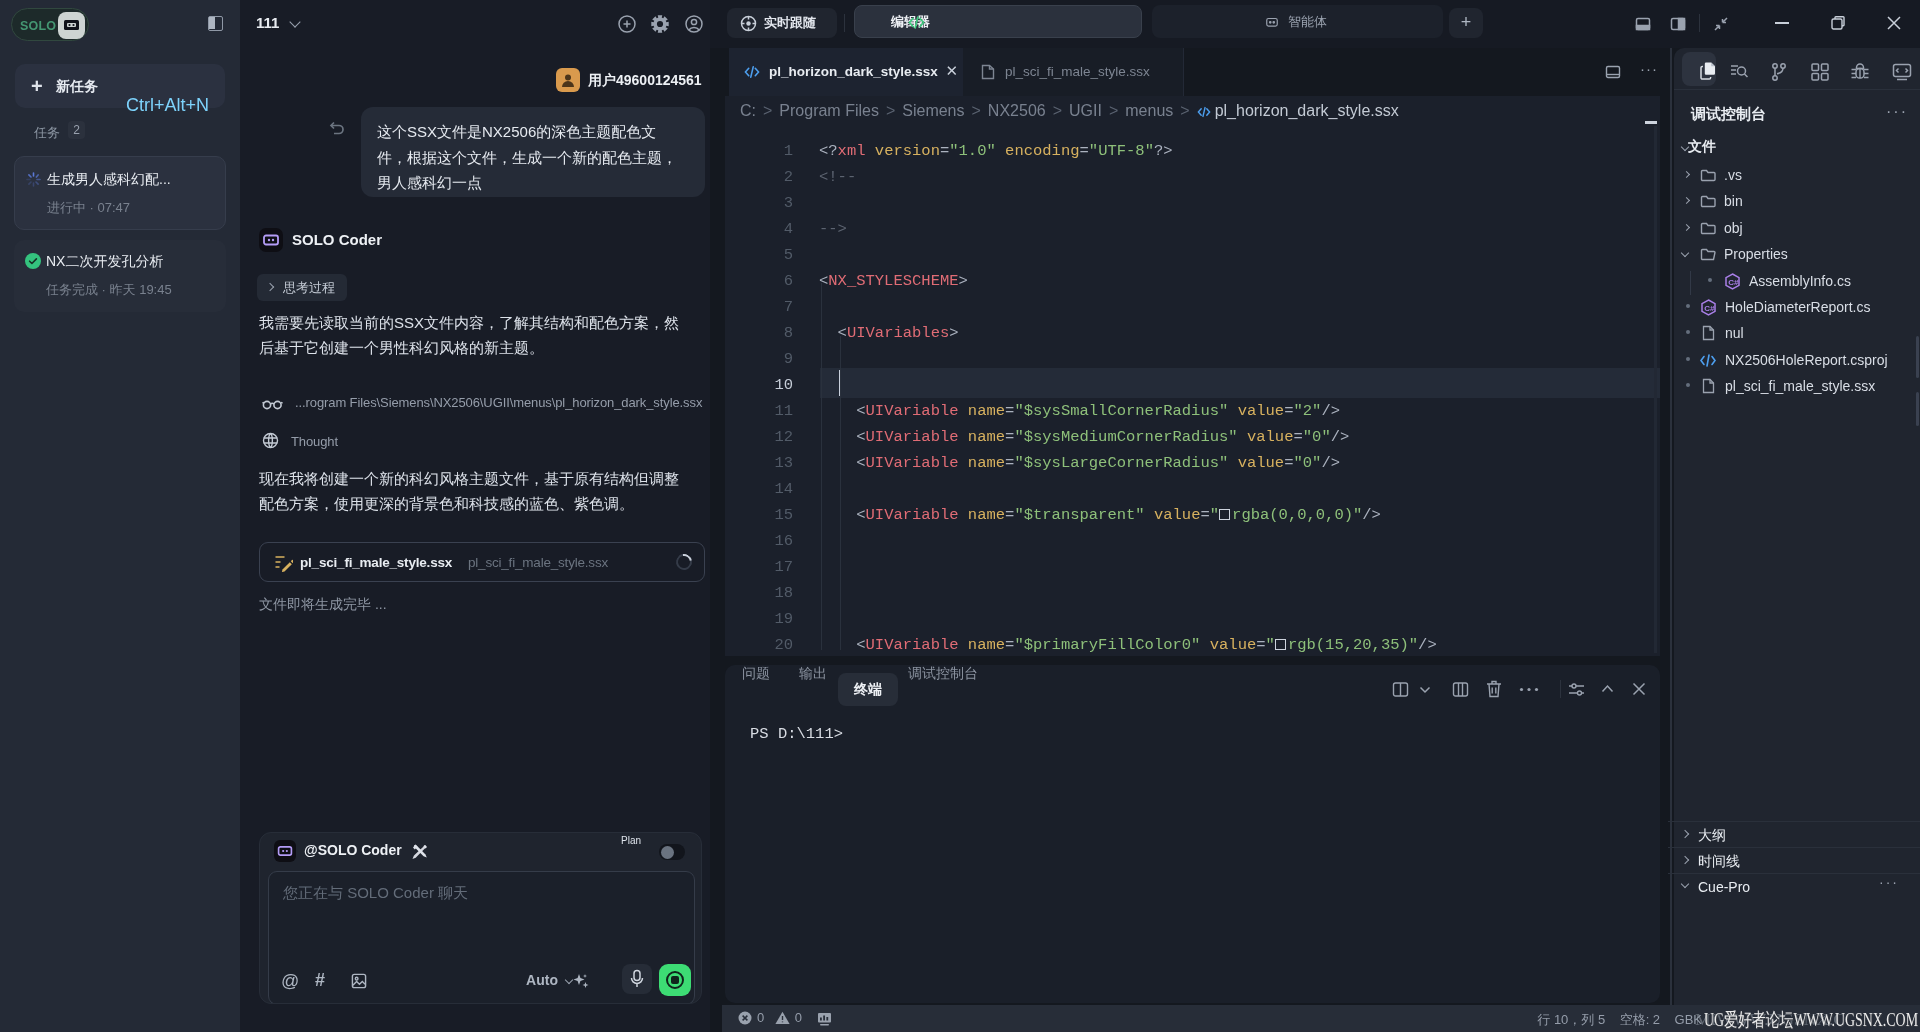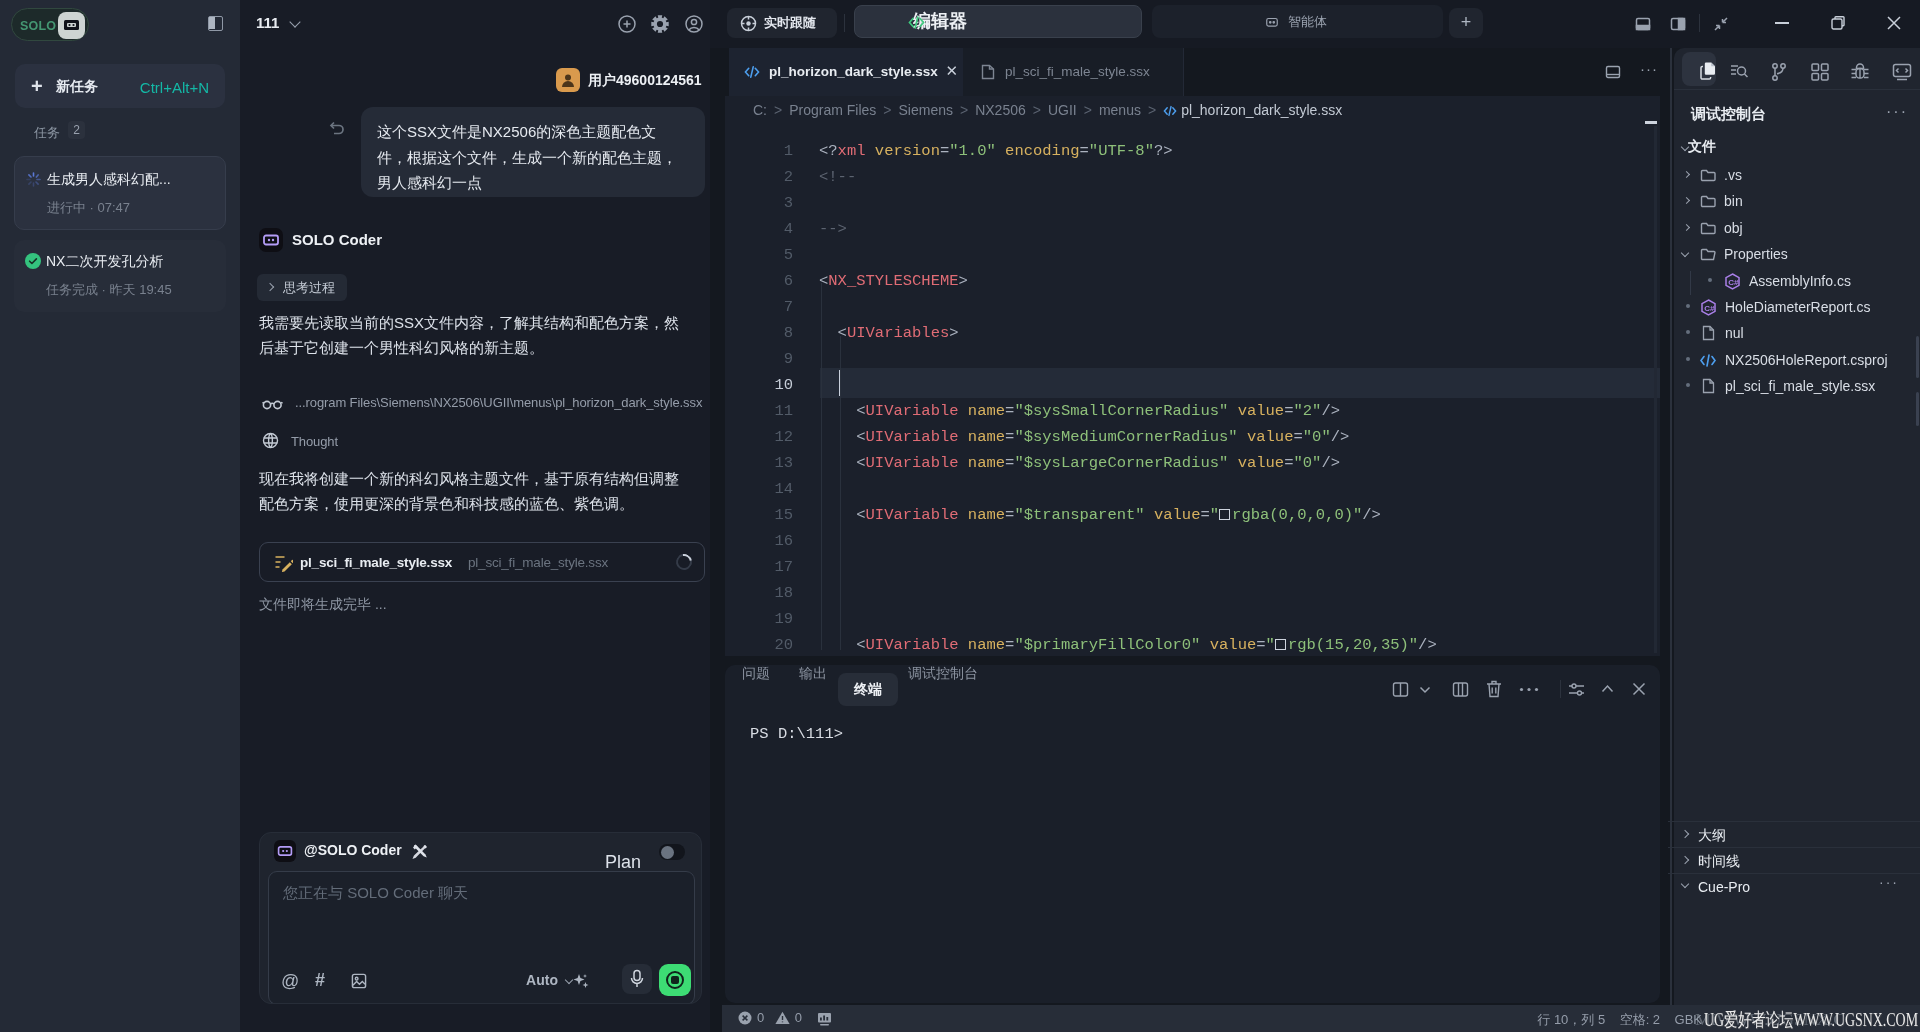--- a/index.html
+++ b/index.html
@@ -13,21 +13,21 @@
 #sidebar { overflow:hidden; position:absolute; left:0; top:0; width:240px; height:1032px; background:#242a36; }
 #logo { position:absolute; left:11px; top:8px; width:78px; height:33px; border:1px solid #31483f;
   background:#1d2a2a; border-radius:17px; }
 #logo .t { position:absolute; left:8px; top:10px; color:#449672; font-weight:bold; font-size:12.5px; letter-spacing:.2px; }
 #logo .badge { position:absolute; right:3px; top:3px; width:27px; height:27px; background:#cdd4d2; border-radius:8px; }
 #collapse { position:absolute; left:208px; top:16px; width:15px; height:15px; border:1.6px solid #8f98a6; border-radius:2px; }
 #collapse::after { content:""; position:absolute; left:0; top:0; width:6px; height:12px; background:#aeb6c2; }
 #newtask { position:absolute; left:15px; top:64px; width:210px; height:44px; background:#2b3140; border-radius:10px; }
 #newtask .plus { position:absolute; left:16px; top:13px; color:#dfe3ea; font-size:20px; font-weight:bold; line-height:18px;}
 #newtask .lab { position:absolute; left:41px; top:14px; color:#e6eaf0; font-size:14px; font-weight:bold; }
-#newtask .kbd { position:absolute; right:16px; top:15px; color:#14b8a6; font-size:15px; }
+#newtask .kbd { position:absolute; right:16px; top:31px; color:#7dd3fc; font-size:18px; }
 #tasklab { position:absolute; left:34px; top:124px; color:#8b95a2; font-size:13px; }
 #taskbadge { position:absolute; left:68px; top:121px; width:17px; height:18px; background:#2b313d; border-radius:4px;
   color:#99a1ae; font-size:12px; text-align:center; line-height:18px; }
 .card { overflow:hidden; position:absolute; left:14px; width:212px; border-radius:10px; }
 #card1 { top:156px; height:74px; background:#2b313f; border:1px solid #363d4c; }
 #card2 { top:240px; height:72px; background:#272d39; }
 .card .title { position:absolute; left:32px; top:14px; color:#e8ecf1; font-size:14px; white-space:nowrap; }
 .card .sub { position:absolute; left:32px; top:42px; color:#79818e; font-size:13px; }
 #card2 .title { top:13px; } #card2 .sub { top:41px; }
 
@@ -62,58 +62,58 @@
 #filecard .spin { position:absolute; right:12px; top:11px; width:16px; height:16px; border-radius:50%;
   border:2px solid #343b48; border-top-color:#c8cfda; transform:rotate(35deg); }
 #genmsg { position:absolute; left:19px; top:596px; color:#8f97a4; font-size:14px; }
 
 
 #inbox { overflow:hidden; position:absolute; left:19px; top:832px; width:443px; height:172px; background:#1f242e;
   border:1px solid #272d38; border-radius:12px; }
 #inbox .hdr { position:absolute; left:0; top:0; width:100%; height:38px; }
 #inbox .ric { position:absolute; left:14px; top:7px; width:22px; height:22px; background:#0e0e14; border-radius:6px; }
 #inbox .at { position:absolute; left:44px; top:9px; color:#eef1f5; font-size:14px; font-weight:bold; }
-#inbox .plan { position:absolute; right:60px; top:19px; color:#dde2ea; font-size:18px; }
+#inbox .plan { position:absolute; right:60px; top:2px; color:#dde2ea; font-size:10px; }
 #inbox .tog { position:absolute; right:16px; top:11px; width:26px; height:16px; background:#12151c; border-radius:9px; }
 #inbox .tog::after { content:""; position:absolute; left:2px; top:2px; width:13px; height:13px; background:#6a7380; border-radius:50%; }
 #inarea { overflow:hidden; position:absolute; left:8px; top:38px; width:427px; height:134px; background:#1b202a;
   border:1px solid #353c49; border-radius:9px; }
 #inarea .ph { position:absolute; left:14px; top:12px; color:#636c79; font-size:15px; }
 #inarea .brow { position:absolute; left:0; bottom:6px; width:100%; height:34px; color:#aeb6c2; }
 #auto { position:absolute; right:122px; top:8px; color:#aeb6c2; font-size:14px; font-weight:bold; }
 #auto .chev { width:6px; height:6px; margin-left:8px; margin-bottom:2px; }
 #micbtn { position:absolute; right:42px; top:0; width:30px; height:30px; background:#262c37; border-radius:8px; }
 #sendbtn { position:absolute; right:3px; top:0; width:32px; height:32px; background:#3ddc74; border-radius:9px; }
 #sendbtn::before { content:""; position:absolute; left:7px; top:7px; width:14px; height:14px; border:2px solid #10251c; border-radius:50%; }
 #sendbtn::after { content:""; position:absolute; left:12px; top:12px; width:8px; height:8px; background:#10251c; border-radius:2px; }
 
 
 #main { overflow:hidden; position:absolute; left:710px; top:0; width:1210px; height:1032px; background:#14181f; }
 #titlebar { overflow:hidden; position:absolute; left:0; top:0; width:1210px; height:48px; background:#161a23; }
 #livebtn { position:absolute; left:17px; top:8px; width:110px; height:30px; background:#20252f; border-radius:8px;
   color:#e3e7ee; font-size:13px; font-weight:bold; line-height:30px; padding-left:37px; }
 .vsep { position:absolute; top:14px; width:1px; height:18px; background:#2c323d; }
 #tab-edit { position:absolute; left:144px; top:5px; width:288px; height:33px; background:#2b313d; border:1px solid #39404c;
-  border-radius:8px; color:#eef1f5; font-size:18px; font-weight:bold; line-height:31px; padding-left:58px; }
+  border-radius:8px; color:#eef1f5; font-size:13px; font-weight:bold; line-height:31px; padding-left:36px; }
 #tab-agent { position:absolute; left:442px; top:5px; width:291px; height:33px; color:#9ba3b0; font-size:13px;
   text-align:center; line-height:33px; background:#1c212b; border-radius:8px; }
 #plusbtn { position:absolute; left:739px; top:8px; width:34px; height:30px; background:#20252f; border-radius:8px;
   color:#aeb6c2; font-size:18px; text-align:center; line-height:28px; }
 
 
 #tabs { position:absolute; left:0; top:48px; width:958px; height:48px; background:#14181f; }
 #ftab1 { position:absolute; left:19px; top:0; width:234px; height:48px; background:#1d2330; }
 #ftab1 .n { position:absolute; left:40px; top:16px; color:#e8ecf1; font-size:13.5px; font-weight:bold; }
 #ftab1 .x { position:absolute; right:5px; top:14px; color:#c9d0da; font-size:15px; }
 #ftab2 { position:absolute; left:253px; top:0; width:221px; height:48px; background:#181d26; border-right:1px solid #232936; }
 #ftab2 .n { position:absolute; left:42px; top:16px; color:#7d8592; font-size:13.5px; }
 
 
 #editor { overflow:hidden; position:absolute; left:15px; top:96px; width:935px; height:560px; background:#1b202b; }
-#crumbs { position:absolute; left:28px; top:6px; color:#79818f; font-size:14px; }
+#crumbs { position:absolute; left:15px; top:6px; color:#79818f; font-size:16px; }
 #crumbs .s { color:#5a6270; padding:0 7px; }
 #crumbs .f { color:#c3cad4; }
 #code { position:absolute; left:0; top:42px; width:935px; height:531px;
   font-family:"Liberation Mono", monospace; font-size:15.5px; }
 .ln { position:absolute; left:0; width:68px; text-align:right; color:#525b68; line-height:26px; }
 .cl { position:absolute; left:94px; line-height:26px; white-space:pre; color:#abb2bf; }
 #hl10 { position:absolute; left:95px; top:230px; width:840px; height:30px; background:#242b38; }
 .tag { color:#e06c75; } .att { color:#d7b15f; } .str { color:#8ec07a; } .com { color:#5c6370; } .pun { color:#abb2bf; }
 .sw { display:inline-block; width:11px; height:11px; border:1.5px solid #cdd3dd; vertical-align:-1px; margin-right:2px; }
 .guide { position:absolute; width:1px; background:#2a313d; }

